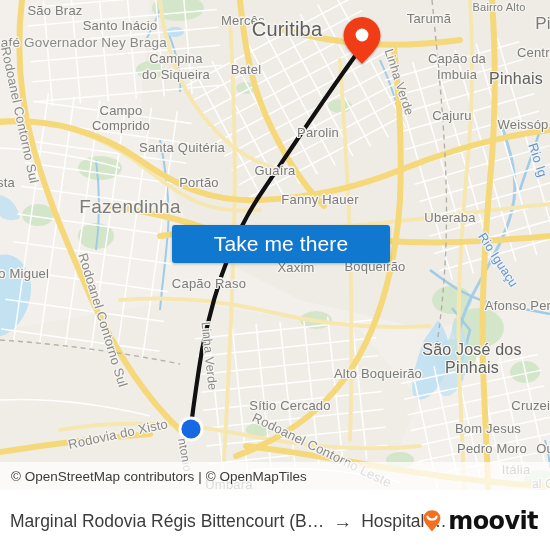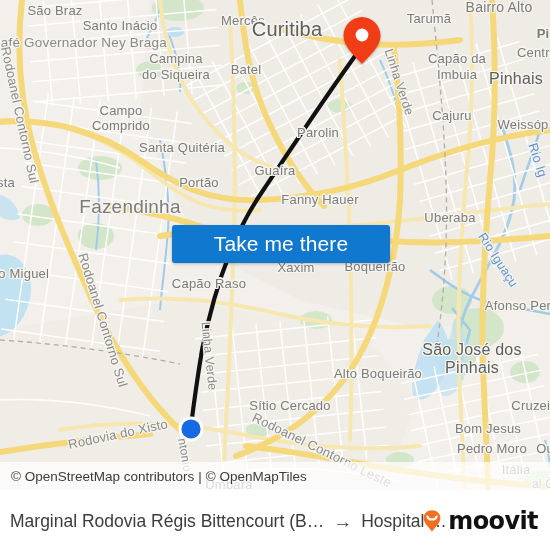--- a/index.html
+++ b/index.html
@@ -227,22 +227,22 @@
         <circle cx="191" cy="429" r="9.6" fill="#1668e3"></circle>
       </g>
     </svg>
 
     <div id="map-labels">
         <div class="lbl" style="left: 55px; top: 10px; font-size: 13px;">São Braz</div>
         <div class="lbl" style="left: 120px; top: 25px; font-size: 13px;">Santo Inácio</div>
         <div class="lbl" style="left: 243px; top: 20px; font-size: 13px;">Mercês</div>
         <div class="lbl city" style="left: 287px; top: 29px; font-size: 20px;">Curitiba</div>
         <div class="lbl" style="left: 429px; top: 18px; font-size: 13px;">Tarumã</div>
-        <div class="lbl" style="left: 499px; top: 7px; font-size: 14px;">Bairro Alto</div>
-        <div class="lbl" style="left: 543px; top: 33px; font-size: 13px; font-weight: bold;">Pi</div>
+        <div class="lbl" style="left: 499px; top: 7px; font-size: 11px;">Bairro Alto</div>
+        <div class="lbl" style="left: 543px; top: 24px; font-size: 17px;">Pi</div>
         <div class="lbl road" style="left: 73px; top: 42px; font-size: 13.5px;">o Café Governador Ney Braga</div>
         <div class="lbl" style="left: 176px; top: 58px; font-size: 13px;">Campina</div>
         <div class="lbl" style="left: 176px; top: 74px; font-size: 13px;">do Siqueira</div>
         <div class="lbl" style="left: 246px; top: 69px; font-size: 13px;">Batel</div>
         <div class="lbl" style="left: 457px; top: 58px; font-size: 13px;">Capão da</div>
         <div class="lbl" style="left: 457px; top: 74px; font-size: 13px;">Imbuia</div>
         <div class="lbl" style="left: 537px; top: 52px; font-size: 13px;">Centro</div>
         <div class="lbl city" style="left: 516px; top: 79px; font-size: 16px;">Pinhais</div>
         <div class="lbl" style="left: 121px; top: 110px; font-size: 13px;">Campo</div>
         <div class="lbl" style="left: 121px; top: 125px; font-size: 13px;">Comprido</div>

